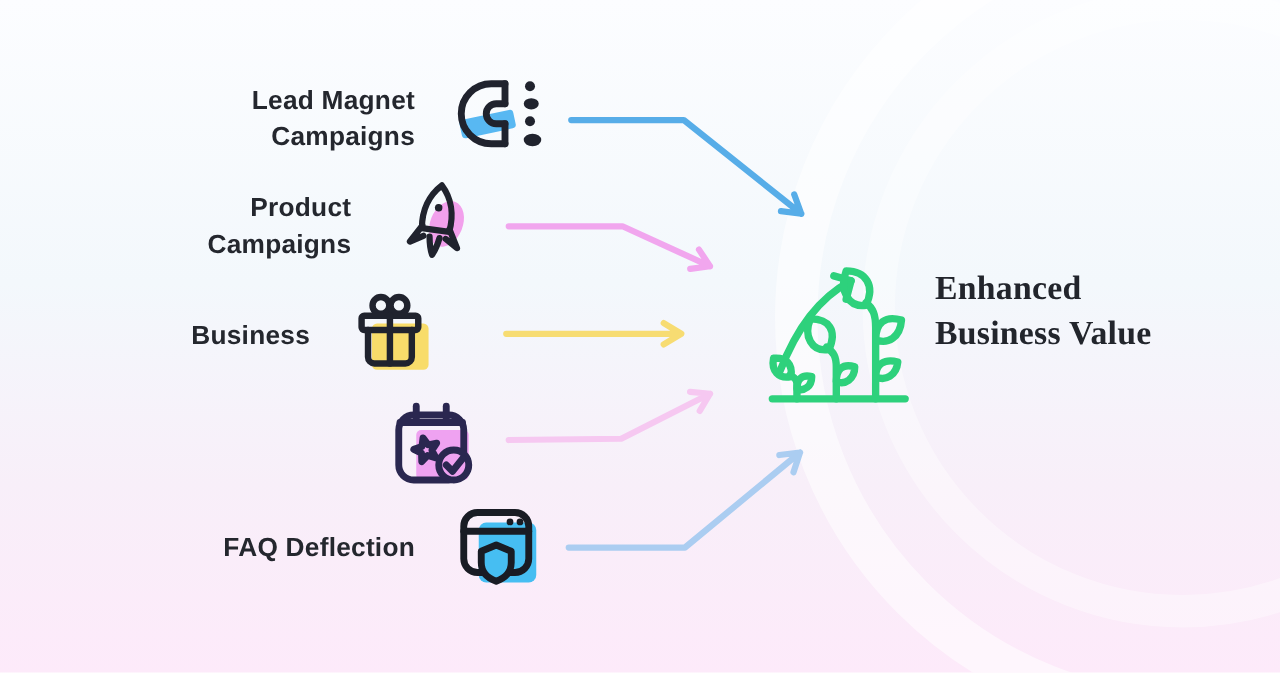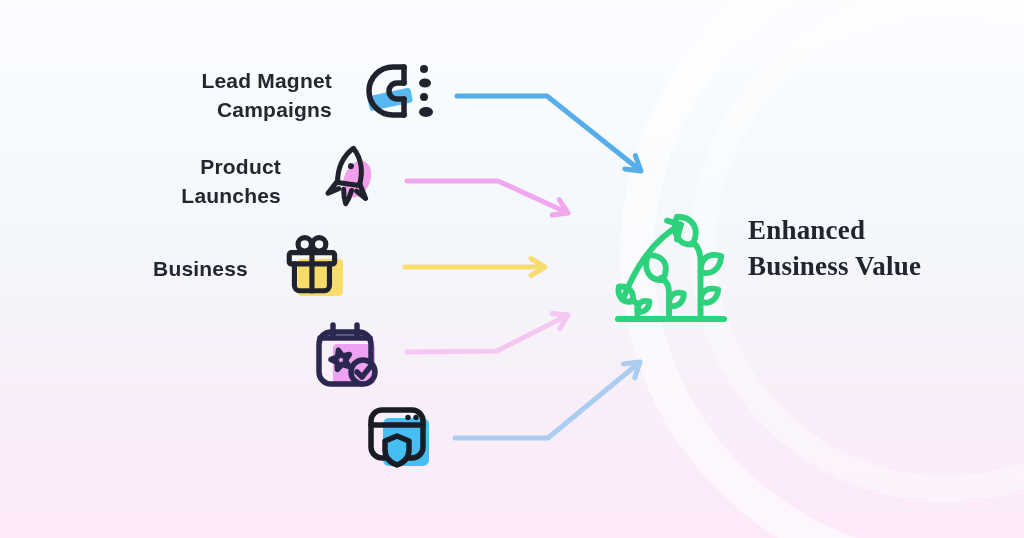--- a/index.html
+++ b/index.html
@@ -62,21 +62,21 @@
       </g>
       <g fill="#20232e">
         <circle cx="70" cy="11" r="4"></circle>
         <ellipse cx="71" cy="25" rx="6" ry="4.5"></ellipse>
         <circle cx="70" cy="39" r="4"></circle>
         <ellipse cx="72" cy="54" rx="7" ry="5"></ellipse>
       </g>
     </svg>
   </div>
 
-  <div class="src-label" style="left:161px;top:152px;width:120px;">Product Launches</div>
+  <div class="src-label" style="left:161px;top:152px;width:120px;">Product Campaigns</div>
   <div class="icon" style="left:316px;top:142px;">
     <svg width="66" height="76" viewBox="0 0 64 76">
       <g transform="rotate(8 32 38)">
         <ellipse cx="40" cy="36" rx="13" ry="19" fill="#f2a0ec" transform="rotate(14 40 36)"></ellipse>
         <g fill="none" stroke="#20232e" stroke-width="5" stroke-linecap="round" stroke-linejoin="round">
           <path d="M32,6 C41,15 45,28 43,42 L21,42 C19,28 23,15 32,6 Z"></path>
           <path d="M21,40 L13,54 L23,48"></path>
           <path d="M43,40 L51,54 L41,48"></path>
           <path d="M28,48 C29,55 31,60 32,62 C33,60 35,55 36,48"></path>
         </g>
@@ -107,20 +107,21 @@
         <path d="M22,7 L22,18"></path>
         <path d="M46,7 L46,18"></path>
         <path d="M9,20 L59,20"></path>
         <path d="M30,32 L32.6,38.4 L39.5,38.9 L34.3,43.4 L35.9,50.1 L30,46.5 L24.1,50.1 L25.7,43.4 L20.5,38.9 L27.4,38.4 Z" transform="rotate(-15 30 42)"></path>
       </g>
       <circle cx="52" cy="54" r="12" fill="#efa2f1" stroke="#2a2750" stroke-width="5.5"></circle>
       <path d="M46,54 L51,59 L59,49" fill="none" stroke="#2a2750" stroke-width="5.5" stroke-linecap="round" stroke-linejoin="round"></path>
     </svg>
   </div>
 
+  <div class="src-label" style="left:162px;top:424px;width:170px;">FAQ Deflection</div>
   <div class="icon" style="left:362px;top:400px;">
     <svg width="76" height="74" viewBox="0 0 74 74">
       <rect x="20" y="18" width="46" height="48" rx="6" fill="#46bef2"></rect>
       <g fill="none" stroke="#191c24" stroke-width="5.5" stroke-linecap="round" stroke-linejoin="round">
         <rect x="8" y="10" width="52" height="48" rx="11"></rect>
         <path d="M8,25 L60,25"></path>
       </g>
       <circle cx="45" cy="17.5" r="2.7" fill="#191c24"></circle>
       <circle cx="53" cy="17.5" r="2.7" fill="#191c24"></circle>
       <path d="M34,36 L46,41 L46,50 C46,57.5 41,62.5 34,65 C27,62.5 22,57.5 22,50 L22,41 Z" fill="#46bef2" stroke="#191c24" stroke-width="5.5" stroke-linejoin="round"></path>

